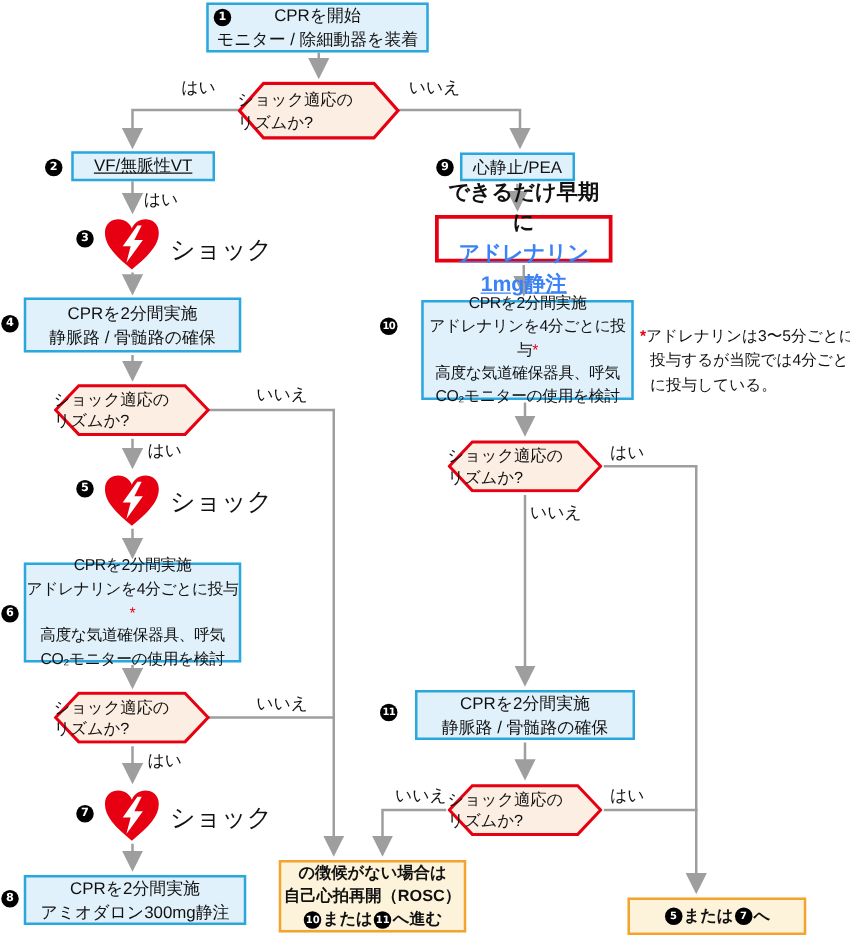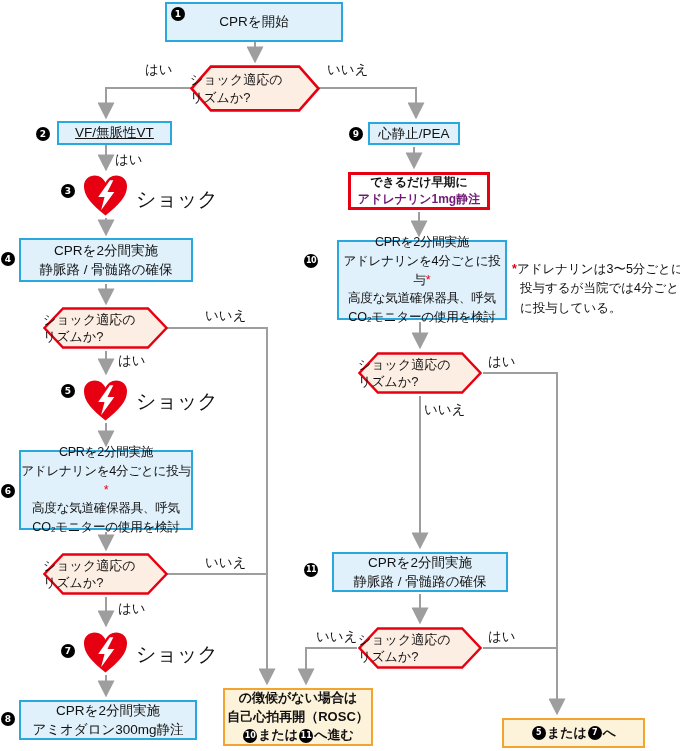--- a/index.html
+++ b/index.html
@@ -8,22 +8,22 @@
     font-family:"Liberation Sans","DejaVu Sans",sans-serif;color:#111;
     overflow:hidden;
   }
   #wires{position:absolute;left:0;top:0;width:680px;height:751px;}
   .node{
     position:absolute;box-sizing:border-box;display:flex;flex-direction:column;
     align-items:center;justify-content:center;text-align:center;
   }
   .blue{background:#e1f1fb;border:2px solid #2aa7dd;font-size:13.5px;line-height:1.42;}
   .blue.small{font-size:12.6px;line-height:1.5;letter-spacing:-0.3px;}
-  .redbox{background:#fff;border:3px solid #e60012;font-weight:bold;font-size:12px;line-height:1.45;}
-  .redbox .l2{color:#701a75;}
+  .redbox{background:#fff;border:3px solid #e60012;font-weight:bold;font-size:17px;line-height:1.45;}
+  .redbox .l2{color:#3b82f6;text-decoration:underline;}
   .orange{background:#fdf3da;border:2px solid #f2a42e;font-weight:bold;font-size:13px;line-height:1.45;}
   .hexwrap{position:absolute;}
   .hexwrap svg{position:absolute;left:0;top:0;width:100%;height:100%;}
   .hextext{
     position:relative;width:100%;height:100%;display:flex;flex-direction:column;
     align-items:flex-start;justify-content:center;text-align:center;font-size:13px;line-height:1.32;
   }
   .badge{
     position:absolute;width:14px;height:14px;border-radius:50%;background:#000;color:#fff;
     font-size:9px;font-weight:bold;display:flex;align-items:center;justify-content:center;
@@ -74,20 +74,21 @@
       <path d="M483,373 L557,373 L557,712" marker-end="url(#arr)"></path>
       <path d="M420,396 L420,546" marker-end="url(#arr)"></path>
       <path d="M420,594 L420,621" marker-end="url(#arr)"></path>
       <path d="M357,648 L306,648 L306,682" marker-end="url(#arr)"></path>
       <path d="M483,648 L558,648"></path>
     </g>
   </svg>
 
   <div class="node blue" style="left:165px;top:2px;width:178px;height:40px;">
     <div>CPRを開始</div>
+    <div>モニター / 除細動器を装着</div>
   </div>
   <div class="badge" style="left:171px;top:7px;">1</div>
 
   <div class="hexwrap" style="left:190px;top:65px;width:130px;height:47px;">
     <svg viewBox="0 0 125 42" preserveAspectRatio="none">
       <polygon points="20,1.5 105,1.5 123.5,21 105,40.5 20,40.5 1.5,21" fill="#fdeee3" stroke="#e60012" stroke-width="2.4"></polygon>
     </svg>
     <div class="hextext">
       <div>ショック適応の</div>
       <div>リズムか?</div>

